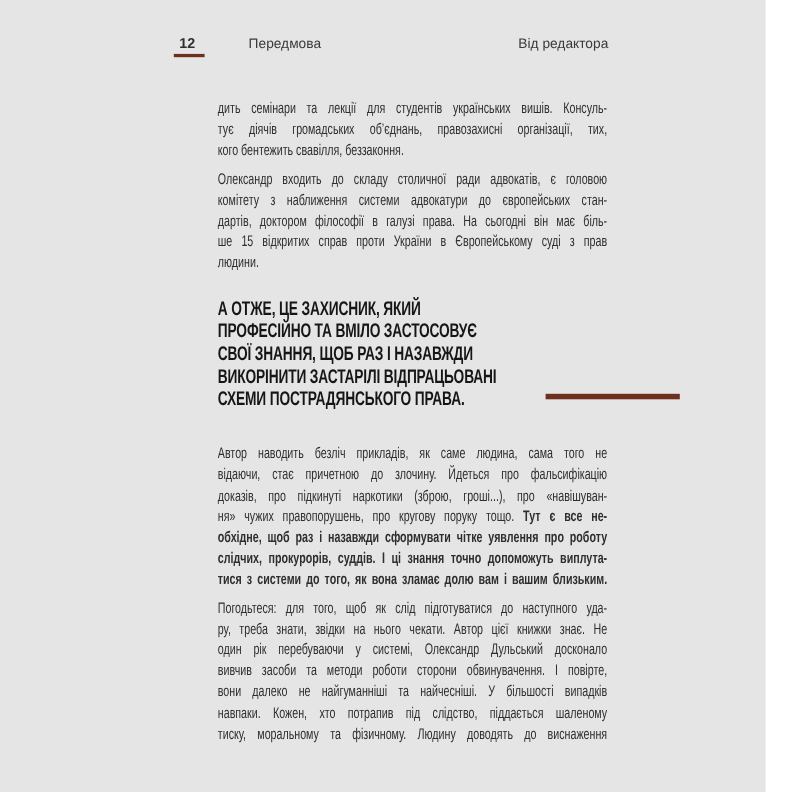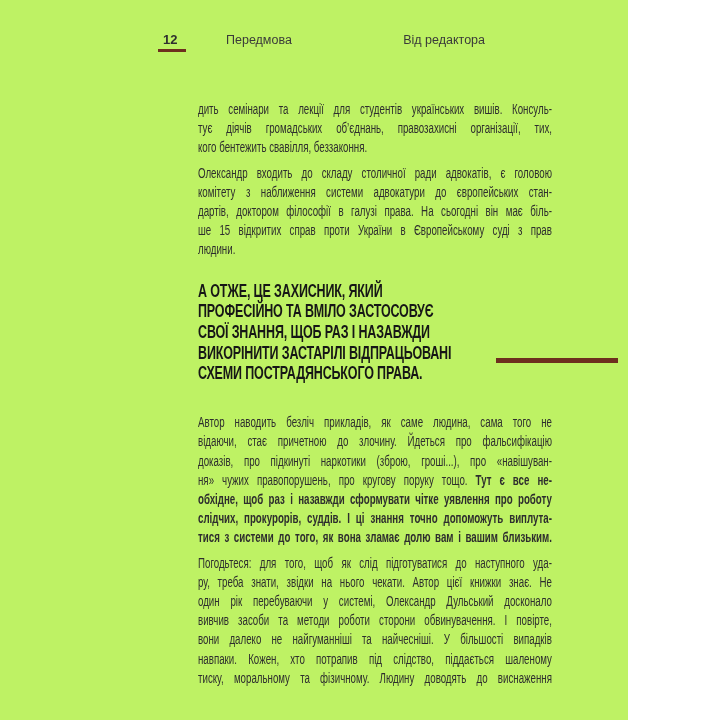--- a/index.html
+++ b/index.html
@@ -3,23 +3,23 @@
 <meta charset="utf-8">
 <style>
   html, body {
     margin: 0;
     padding: 0;
     background: #ffffff;
     font-family: "Liberation Sans", sans-serif;
   }
   .page {
     position: relative;
-    width: 628px;
+    width: 696px;
     height: 720px;
-    background: #bef264;
+    background: #e5e5e5;
     overflow: hidden;
   }
   
   .pnum {
     position: absolute;
     left: 163px;
     top: 32px;
     font-size: 13px;
     font-weight: bold;
     color: #2f2f2f;
@@ -47,21 +47,20 @@
     font-size: 12.5px;
     color: #3a3a3a;
     margin-left: 48px;
   }
   
   .flow {
     position: absolute;
     left: 198px;
     top: 89px;
     width: 354px;
-    margin-top: 11px;
   }
   .para, .heading {
     width: 510px;
     transform: scaleX(0.694);
     transform-origin: 0 0;
   }
   .para {
     font-size: 14px;
     line-height: 19.2px;
     color: #2e2e2e;

